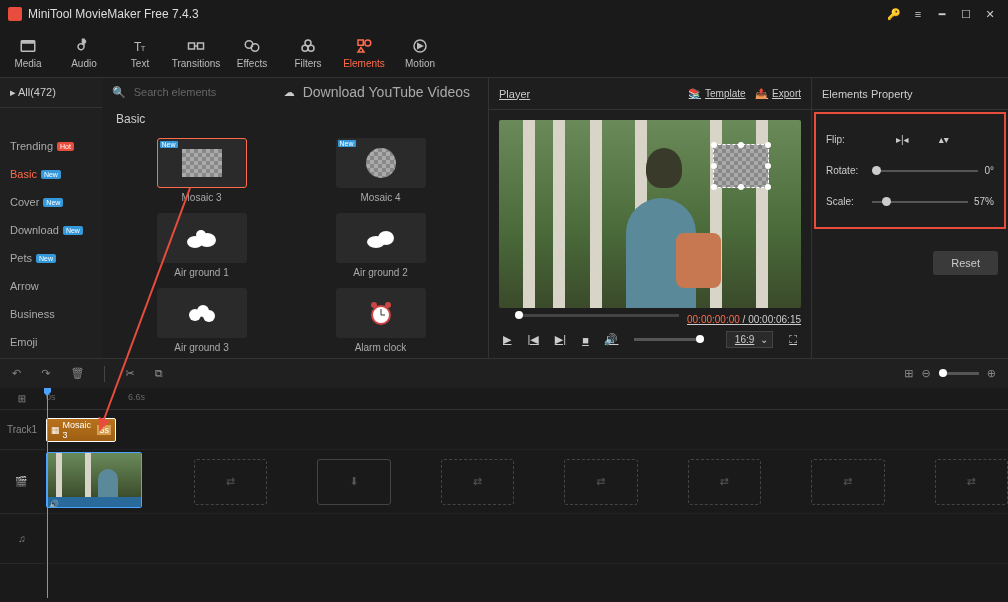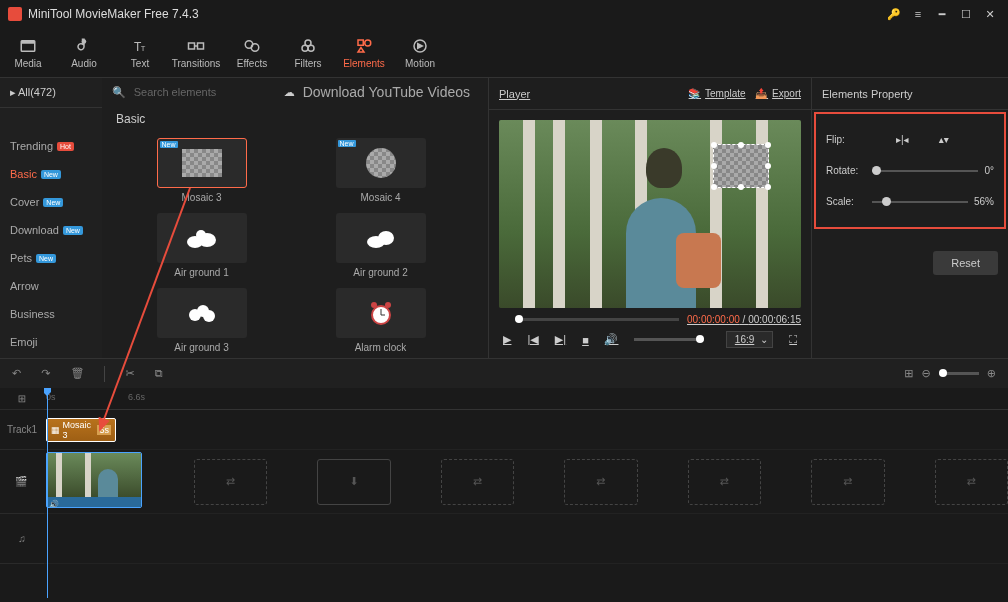--- a/index.html
+++ b/index.html
@@ -43,21 +43,21 @@
 .preview-area { flex: 1; display: flex; flex-direction: column; padding: 10px; }
 .video-preview { flex: 1; background: #2a3a2a; position: relative; overflow: hidden; border-radius: 2px; }
 .forest-bg { position: absolute; inset: 0; background: linear-gradient(180deg, #6a8a5a 0%, #4a6a3a 60%, #3a4a2a 100%); }
 .tree { position: absolute; width: 12px; background: #d8d4c8; top: 0; height: 100%; }
 .person { position: absolute; right: 25%; bottom: 0; width: 120px; height: 160px; }
 .person .body { position: absolute; bottom: 0; left: 20px; width: 70px; height: 110px; background: #5a8a9a; border-radius: 40px 40px 0 0; }
 .person .head { position: absolute; top: 0; left: 40px; width: 36px; height: 40px; background: #3a3a2a; border-radius: 50% 50% 40% 40%; }
 .person .backpack { position: absolute; bottom: 20px; right: 5px; width: 45px; height: 55px; background: #c87850; border-radius: 8px; }
 .mosaic-overlay { position: absolute; top: 24px; left: 214px; width: 56px; height: 44px; background: repeating-conic-gradient(#888 0 25%, #aaa 0 50%) 0 0/8px 8px; border: 1px dashed #fff; }
 .mosaic-overlay .handle { position: absolute; width: 6px; height: 6px; background: #fff; border-radius: 50%; }
-.progress-row { display: flex; align-items: center; gap: 8px; margin-top: 6px; padding-left: 16px; }
+.progress-row { display: flex; gap: 8px; margin-top: 6px; padding-left: 16px; }
 .progress-bar { flex: 1; height: 3px; background: #444; position: relative; }
 .progress-bar .dot { position: absolute; left: 0; top: -3px; width: 8px; height: 8px; background: #fff; border-radius: 50%; }
 .time-display { font-size: 10px; color: #ccc; }
 .time-display .current { color: #ff6b4a; }
 .controls-row { display: flex; align-items: center; gap: 16px; margin-top: 6px; padding: 0 4px; }
 .ctrl-btn { color: #ccc; cursor: pointer; }
 .volume-slider { width: 70px; height: 3px; background: #555; position: relative; }
 .volume-slider .dot { position: absolute; right: 0; top: -3px; width: 8px; height: 8px; background: #fff; border-radius: 50%; }
 .aspect-select { background: #2a2a2a; border: 1px solid #444; padding: 2px 18px 2px 8px; font-size: 10px; color: #ccc; cursor: pointer; position: relative; margin-left: auto; }
 .props-panel { width: 196px; background: #1e1e1e; display: flex; flex-direction: column; }
@@ -348,21 +348,21 @@
         <div class="prop-slider">
             <div class="thumb" style="left:0"></div>
           </div>
         <div>0°</div>
       </div>
       <div class="prop-row">
         <div class="label">Scale:</div>
         <div class="prop-slider">
             <div class="thumb" style="left:10%"></div>
           </div>
-        <div>56%</div>
+        <div>57%</div>
       </div>
     </div>
     <button class="reset-btn">Reset</button>
   </div>
 </div>
 
 <div class="timeline-toolbar">
   <div class="tl-btn">↶</div>
   <div class="tl-btn">↷</div>
   <div class="tl-btn">🗑</div>

